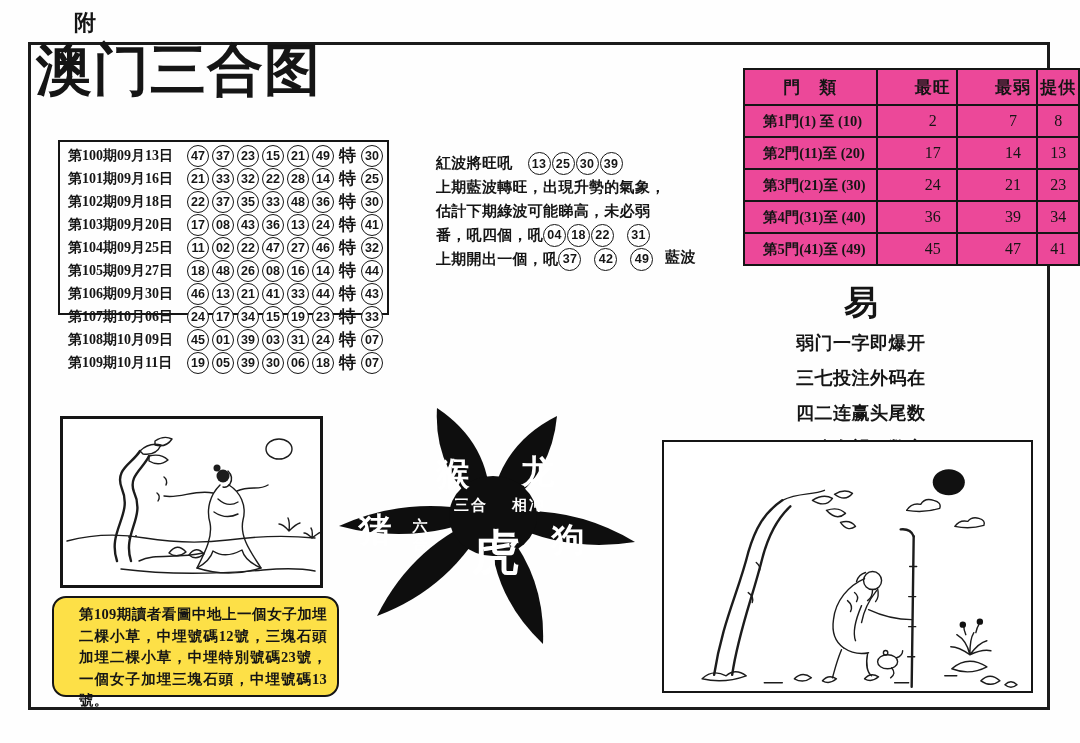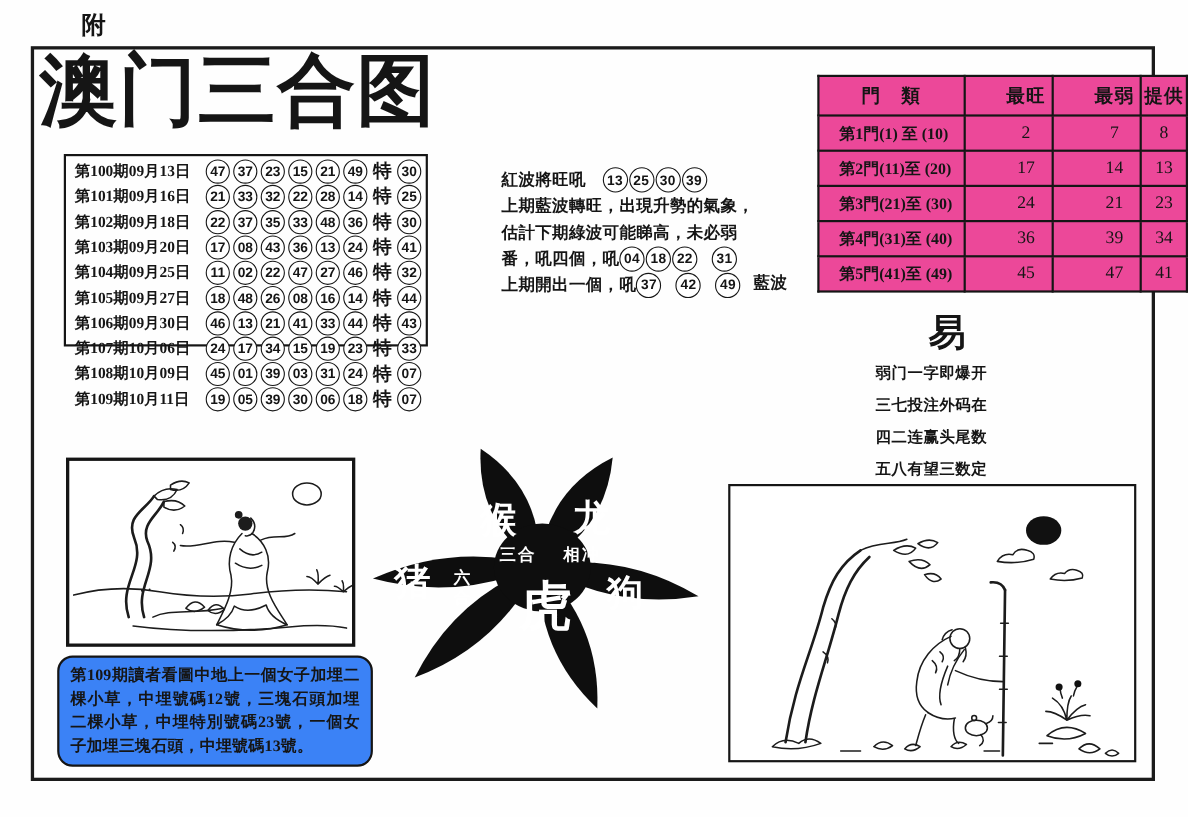--- a/index.html
+++ b/index.html
@@ -3,69 +3,69 @@
 <meta charset="utf-8">
 <style>
   html,body { margin:0; padding:0; background:#ffffff; }
   .sheet {
     position:relative; width:1080px; height:743px; background:#fefefe;
     font-family:"Liberation Serif","DejaVu Serif",serif; color:#151515; overflow:hidden;
   }
   .corner-label { position:absolute; left:74px; top:8px; font-size:22px; font-weight:bold; }
   .frame { position:absolute; left:28px; top:42px; width:1022px; height:668px; border:3px solid #1b1b1b; box-sizing:border-box; }
   .title {
-    position:absolute; left:36px; top:44px; margin:0; font-size:71px; font-weight:900;
-    font-family:Liberation Sans, sans-serif; letter-spacing:1px; line-height:1.1;
+    position:absolute; left:36px; top:44px; margin:0; font-size:56px; font-weight:900;
+    font-family:Liberation Mono, monospace; letter-spacing:1px; line-height:1.1;
   }
   
   .results-box {
     position:absolute; left:58px; top:140px; width:331px; height:175px;
     border:2px solid #151515; box-sizing:border-box;
     display:flex; flex-direction:column; justify-content:space-evenly; padding:2px 4px 2px 8px;
   }
   .result-row { display:flex; align-items:center; gap:3px; }
   .rperiod { width:124px; font-size:14px; font-weight:bold; letter-spacing:0; white-space:nowrap; }
   .num-circle {
     width:20px; height:20px; border:1.5px solid #151515; border-radius:50%;
     display:inline-flex; align-items:center; justify-content:center;
     font-size:12.5px; font-weight:bold; font-family:"Liberation Sans","DejaVu Sans",sans-serif;
     flex:0 0 auto; background:#fff;
   }
   .rte { font-size:17px; font-weight:bold; margin:0 2px; }
   
-  .forecast { position:absolute; left:456px; top:152px; width:278px;text-align:right; }
+  .forecast { position:absolute; left:436px; top:152px; width:278px;text-align:right; }
   .f-line { display:flex; align-items:center; height:23.8px; font-size:15px; font-weight:600; letter-spacing:0.3px; white-space:nowrap; }
   .f-group { display:inline-flex; margin-right:12px; }
   .f-group:last-of-type { margin-right:0; }
   .f-group .num-circle { margin-right:1px; width:21px; height:21px; }
   .f-gap { margin-right:15px; }
   .f-suffix { margin-left:2px;margin-top:44px; }
   
   .gate-table { position:absolute; left:743px; top:68px; border-collapse:collapse; table-layout:fixed; }
   .gate-table th, .gate-table td { border:2px solid #151515; text-align:center; padding:0; background:#ec4899; }
   .gate-table th { height:34px; font-size:17px; font-weight:bold; letter-spacing:1px; }
   .gate-table td { height:30px; font-size:16px; font-family:"Liberation Serif",serif; }
   .gate-table .cat { width:130px; font-size:14.5px; font-weight:bold; text-align:left; padding-left:18px; letter-spacing:0; }
   .gate-table .num { width:52px;padding-left:32px; }
   .gate-table .num3 { width:44px; }
   
   .poem { position:absolute; left:786px; top:280px; width:150px; }
   .poem-title { text-align:center; font-size:34px; font-weight:bold; height:40px; }
-  .poem-line { font-size:14px; font-weight:600; letter-spacing:0.5px; margin-top:11px; padding-left:10px; white-space:nowrap; }
+  .poem-line { font-size:18px; font-weight:600; letter-spacing:0.5px; margin-top:11px; padding-left:10px; white-space:nowrap; }
   
   .illus-left { position:absolute; left:60px; top:416px; width:263px; height:172px; border:3px solid #151515; box-sizing:border-box; background:#fff; }
   .illus-right { position:absolute; left:662px; top:440px; width:371px; height:253px; border:2.5px solid #151515; box-sizing:border-box; background:#fff; }
   .illus-left svg, .illus-right svg { display:block; width:100%; height:100%; }
   .ln { fill:none; stroke:#1c1c1c; stroke-width:1.4; stroke-linecap:round; stroke-linejoin:round; }
   .lnb { fill:none; stroke:#1c1c1c; stroke-width:2.4; stroke-linecap:round; stroke-linejoin:round; }
   
   .caption-box {
     position:absolute; left:52px; top:596px; width:287px; height:101px;
     border:2.5px solid #151515; border-radius:14px; box-sizing:border-box;
-    padding:6px 10px 4px 10px; background:#3b82f6;
+    padding:6px 10px 4px 25px; background:#fde047;
   }
   .caption-box p { margin:0; font-size:14.5px; line-height:21.5px; font-weight:600; letter-spacing:0.2px; text-align:justify; }
   
   .flower { position:absolute; left:333px; top:402px; width:312px; height:256px; }
   .flower svg { display:block; width:100%; height:100%; }
   .fl-zodiac { fill:#ffffff; font-size:33px; font-weight:bold; font-family:"Liberation Serif",serif; }
   .fl-small { fill:#ffffff; font-size:15px; font-weight:bold; letter-spacing:2px; font-family:"Liberation Serif",serif; }
   .fl-center { fill:#ffffff; font-size:48px; font-weight:bold; font-family:"Liberation Serif",serif; }
 </style>
 </head>

